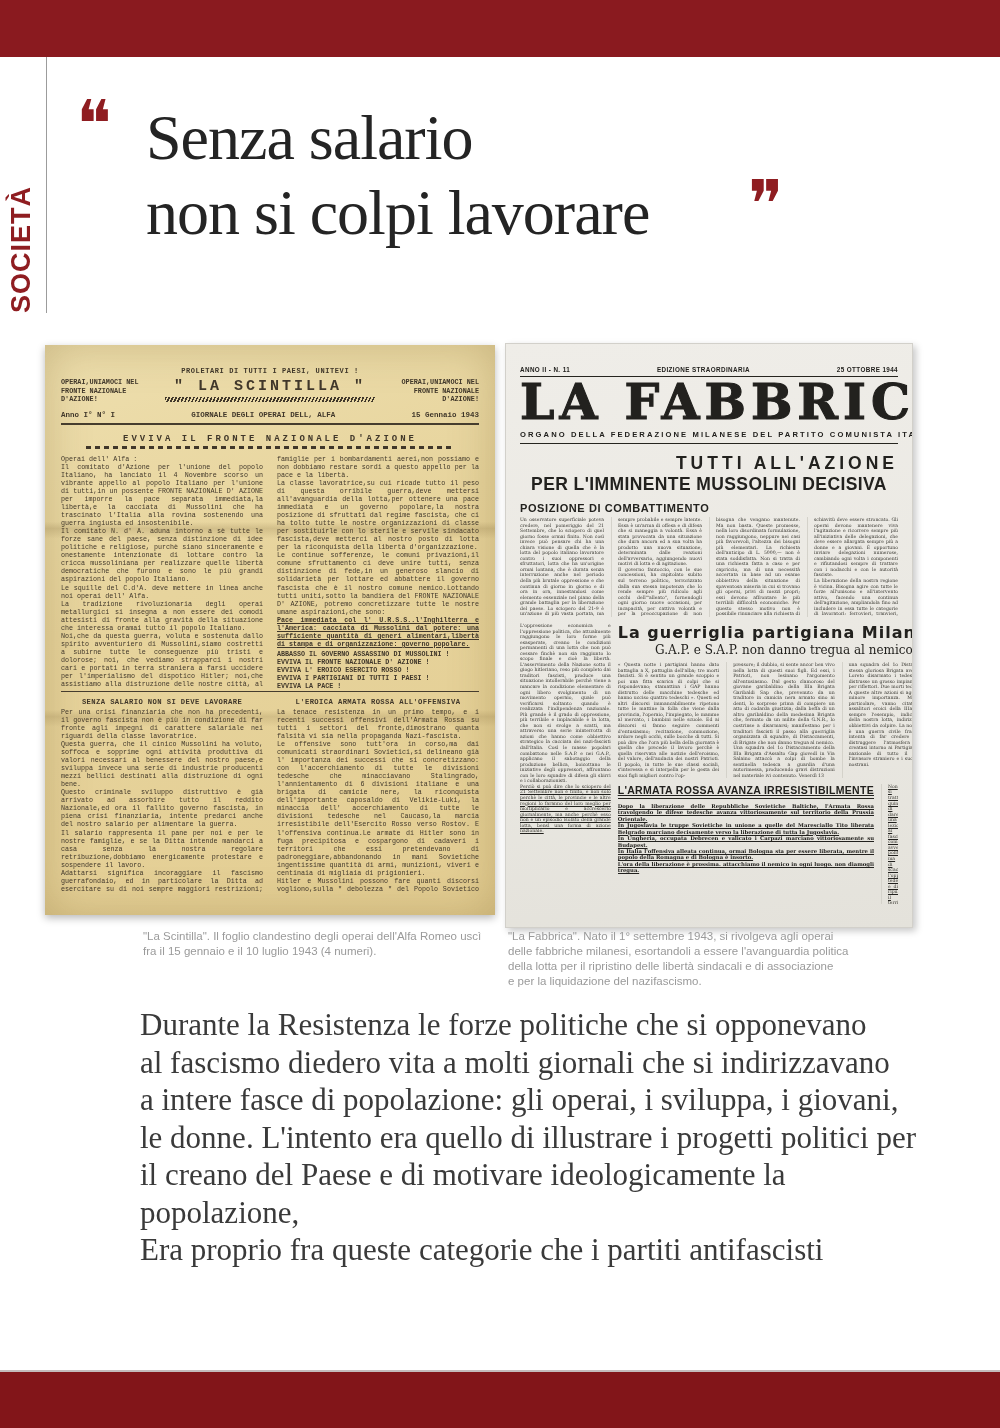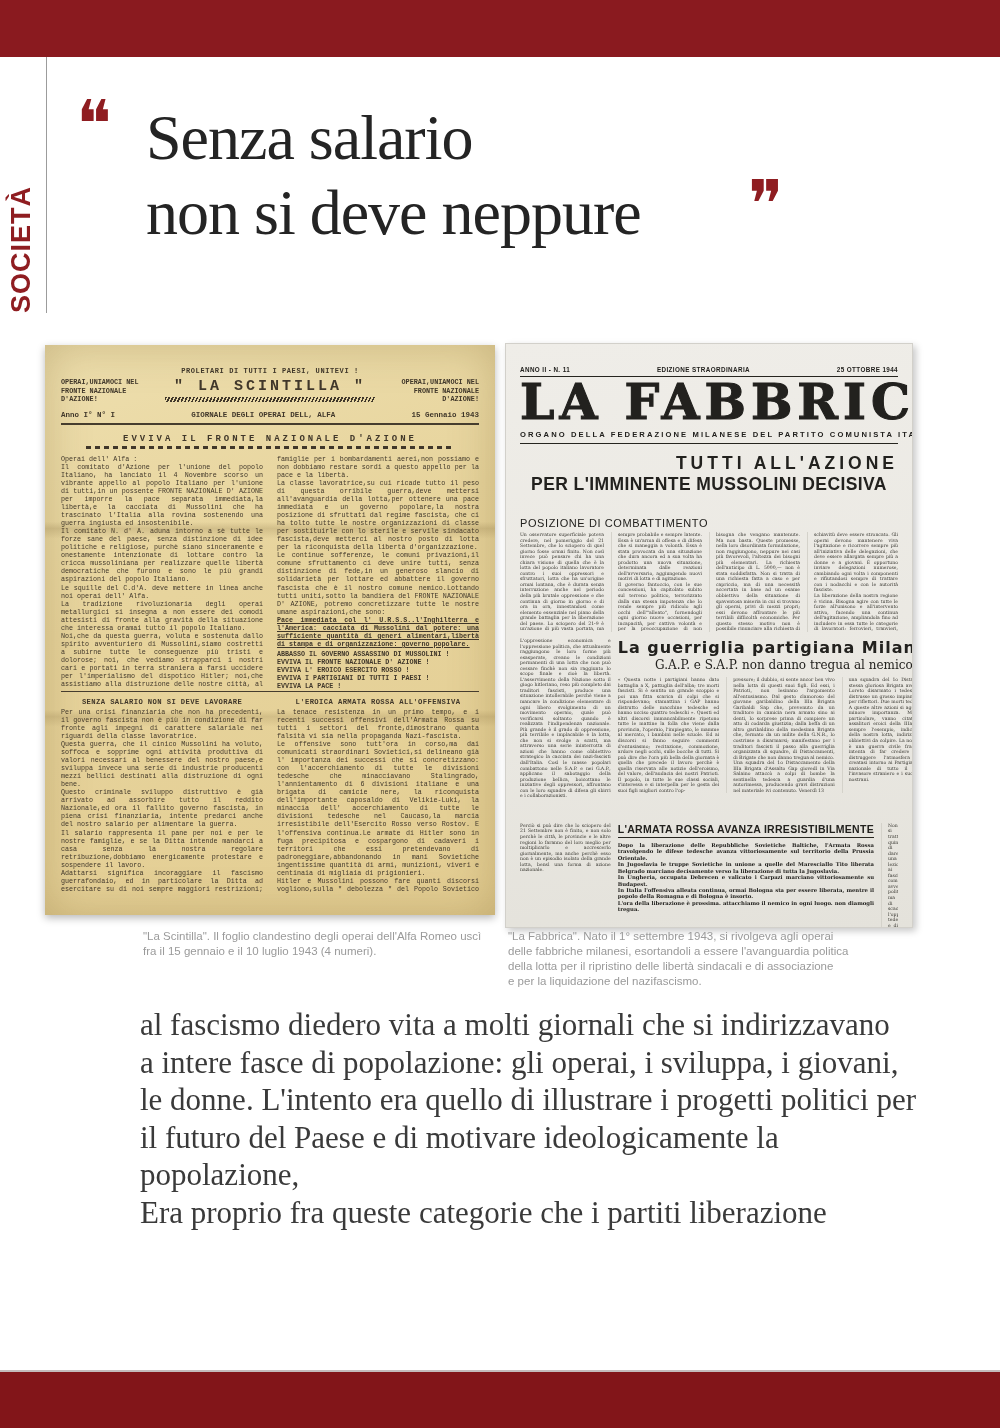--- a/index.html
+++ b/index.html
@@ -73,35 +73,35 @@
               font-family:"Liberation Sans",sans-serif;}
   .fb-mast{margin-top:3px;text-align:center;font-size:49px;line-height:44px;font-weight:bold;
            letter-spacing:5px;white-space:nowrap;-webkit-text-stroke:1.1px #22211e;}
   .fb-subtitle{margin-top:6px;text-align:center;font-size:7.6px;font-weight:bold;letter-spacing:2.1px;
                border-bottom:1.2px solid #26251f;padding-bottom:4px;white-space:nowrap;
                font-family:"Liberation Sans",sans-serif;}
   .fb-h1{margin-top:9px;text-align:right;font-size:17.5px;font-weight:bold;letter-spacing:4px;
          font-family:"Liberation Sans",sans-serif;white-space:nowrap;}
   .fb-h2{text-align:center;font-size:17.5px;font-weight:bold;letter-spacing:.4px;
          font-family:"Liberation Sans",sans-serif;white-space:nowrap;}
-  .fb-sechead{margin-top:22px;width:55%;font-size:11px;font-weight:normal;letter-spacing:.6px;
+  .fb-sechead{margin-top:7px;width:55%;font-size:11px;font-weight:bold;letter-spacing:.6px;
               font-family:"Liberation Sans",sans-serif;white-space:nowrap;}
   .fb-tiny{font-size:4.6px;line-height:5.55px;text-align:justify;color:#34332d;overflow:hidden;}
   .fb-rowA{display:flex;gap:7px;height:100px;margin-top:3px;}
   .fb-rowA .fb-tiny{flex:1;}
   .fb-colrule{border-left:1px solid #d4d2ca;padding-left:6px;}
   .fb-guerr{display:flex;gap:7px;margin-top:6px;}
   .fb-colB1{flex:0 0 24%;}
   .fb-guerr-right{flex:1;}
   .fb-gh1{text-align:center;font-size:16px;font-weight:bold;letter-spacing:1px;
           font-family:"DejaVu Sans",sans-serif;white-space:nowrap;}
   .fb-gh2{text-align:center;font-size:12px;font-weight:normal;margin-top:1px;white-space:nowrap;}
   .fb-rowB{display:flex;gap:7px;height:116px;margin-top:5px;}
   .fb-rowB .fb-tiny{flex:1;}
-  .fb-rowC{display:flex;gap:7px;height:120px;margin-top:24px;}
+  .fb-rowC{display:flex;gap:7px;height:120px;margin-top:0;text-decoration:underline;}
   .fb-colC1{flex:0 0 24%;}
   .fb-armata{flex:0 0 49%;}
   .fb-ah{text-align:center;font-size:10.5px;font-weight:bold;letter-spacing:.3px;
          font-family:"Liberation Sans",sans-serif;border-bottom:1.5px solid #26251f;
          padding-bottom:2px;white-space:nowrap;}
   .fb-abold{margin-top:4px;font-size:5.3px;line-height:6.45px;font-weight:bold;text-align:justify;
             overflow:hidden;height:92px;}
   .fb-colC3{flex:1;}
 
   
@@ -119,21 +119,21 @@
 
 <div class="page">
 
   <div class="top-bar"></div>
 
   <div class="side-rule"></div>
   <div class="side-label">SOCIETÀ</div>
 
   <span class="q-open">❝</span>
   <div class="quote-lines">Senza salario
-non si deve neppure</div>
+non si colpi lavorare</div>
   <span class="q-close">❞</span>
 
   <div class="paper scintilla">
     <div class="sc-slogan">PROLETARI DI TUTTI I PAESI, UNITEVI !</div>
     <div class="sc-head-row">
       <div class="sc-ear">OPERAI,UNIAMOCI NEL
 FRONTE NAZIONALE
 D'AZIONE!</div>
       <div class="sc-mast-wrap">
         <div class="sc-mast">" LA SCINTILLA "</div>
@@ -239,22 +239,23 @@
   </div>
 
   <div class="caption caption-left">"La Scintilla". Il foglio clandestino degli operai dell'Alfa Romeo uscì
 fra il 15 gennaio e il 10 luglio 1943 (4 numeri).</div>
   <div class="caption caption-right">"La Fabbrica". Nato il 1° settembre 1943, si rivolgeva agli operai
 delle fabbriche milanesi, esortandoli a essere l'avanguardia politica
 della lotta per il ripristino delle libertà sindacali e di associazione
 e per la liquidazione del nazifascismo.</div>
 
   <div class="main-text">
+    <div>Durante la Resistenza le forze politiche che si opponevano</div>
     <div>al fascismo diedero vita a molti giornali che si indirizzavano</div>
     <div>a intere fasce di popolazione: gli operai, i sviluppa, i giovani,</div>
     <div>le donne. L'intento era quello di illustrare i progetti politici per</div>
-    <div>il futuro del Paese e di motivare ideologicamente la popolazione,</div>
-    <div>Era proprio  fra queste categorie che i partiti liberazione</div>
+    <div>il creano del Paese e di motivare ideologicamente la popolazione,</div>
+    <div>Era proprio  fra queste categorie che i partiti antifascisti</div>
   </div>
 
   <div class="bottom-bar"></div>
 
 </div>
 
 </body></html>

